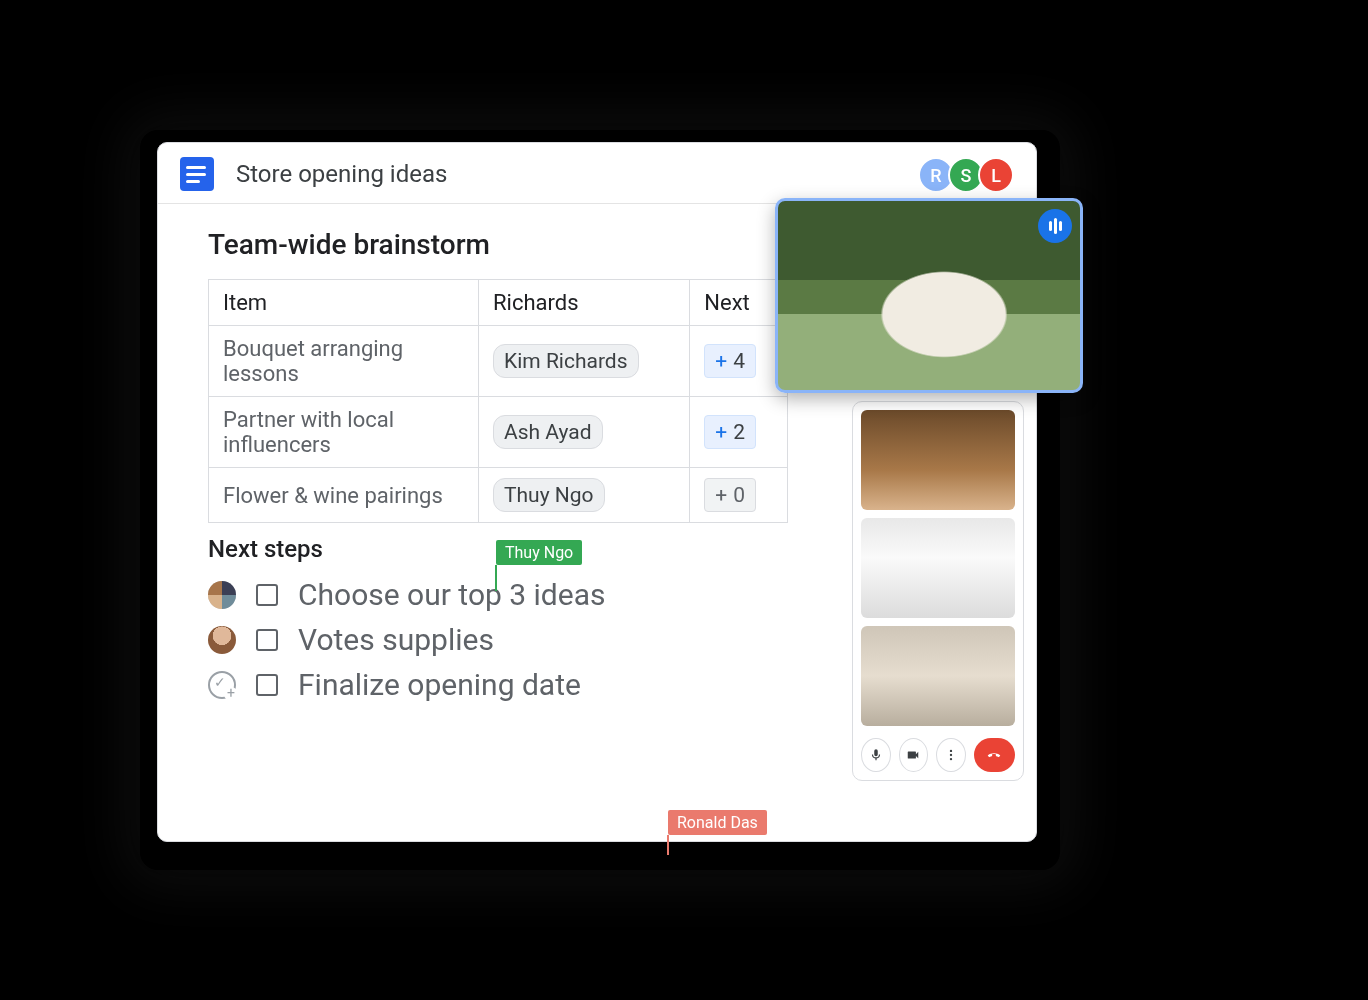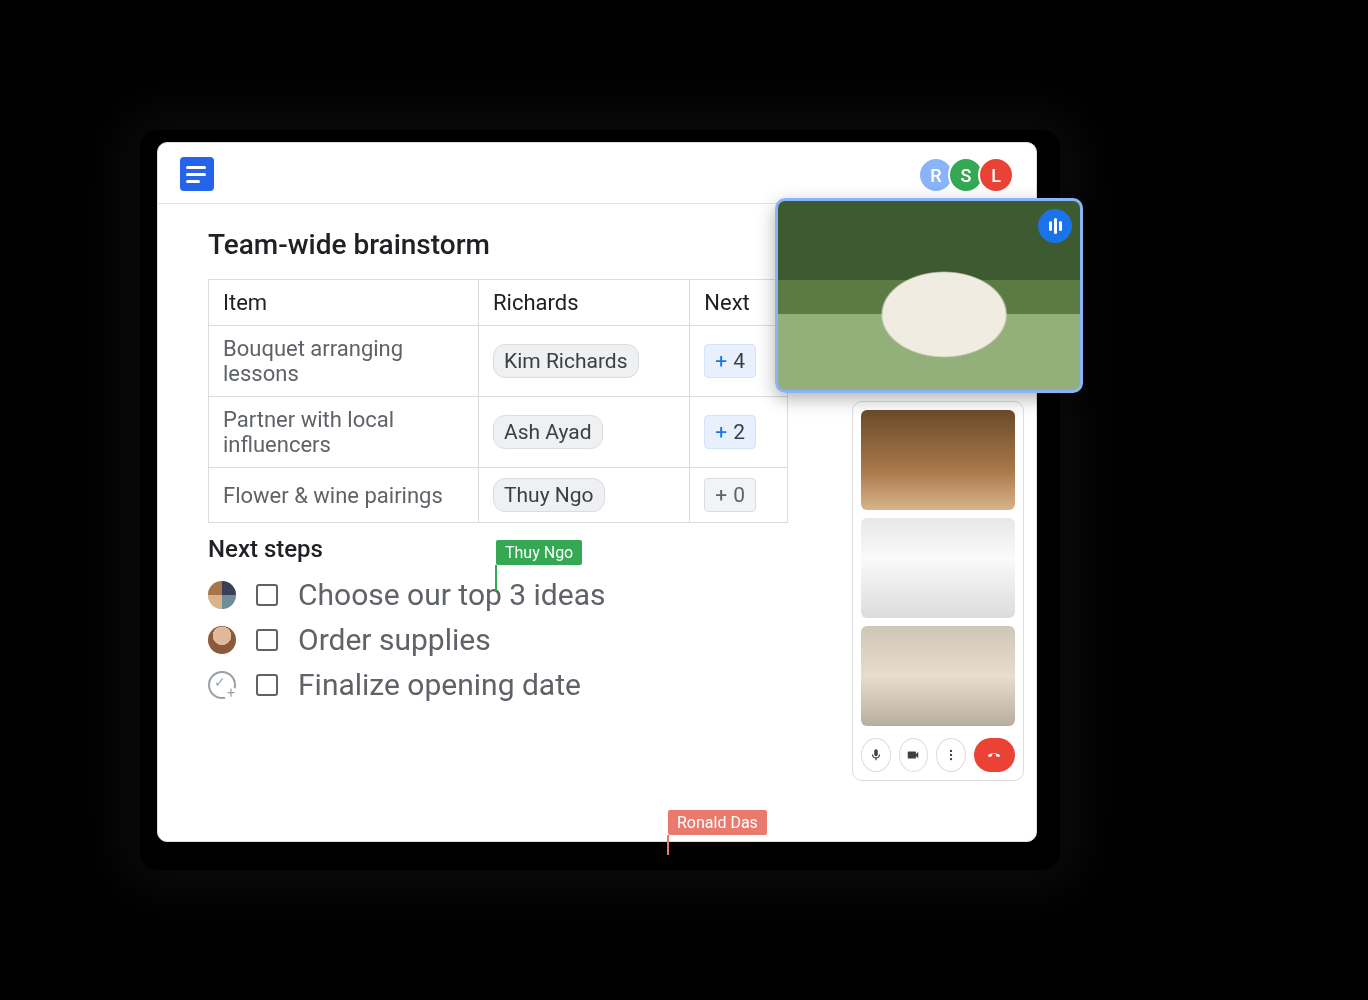--- a/index.html
+++ b/index.html
@@ -279,20 +279,21 @@
 <div class="glow"></div>
 
 <div class="app-window">
 
   <div class="doc-header">
     <div class="docs-logo">
       <span></span>
         <span></span>
         <span></span>
     </div>
+    <div class="doc-title">Store opening ideas</div>
     <div class="presence">
       <div class="avatar-letter av-r">R</div>
       <div class="avatar-letter av-s">S</div>
       <div class="avatar-letter av-l">L</div>
     </div>
   </div>
 
   <div class="doc-body">
 
     <div class="section-title">Team-wide brainstorm</div>
@@ -353,21 +354,21 @@
           <span></span>
           <span></span>
           <span></span>
         </span>
       <span class="checkbox"></span>
       <span class="task-text">Choose our top 3 ideas</span>
     </div>
     <div class="task-row">
       <span class="mini-avatar photo"></span>
       <span class="checkbox"></span>
-      <span class="task-text">Order supplies</span>
+      <span class="task-text">Votes supplies</span>
     </div>
     <div class="task-row">
       <span class="assign-add"></span>
       <span class="checkbox"></span>
       <span class="task-text">Finalize opening date</span>
     </div>
 
     <div class="cursor-flag red flag-red">Ronald Das</div>
 
   </div>

